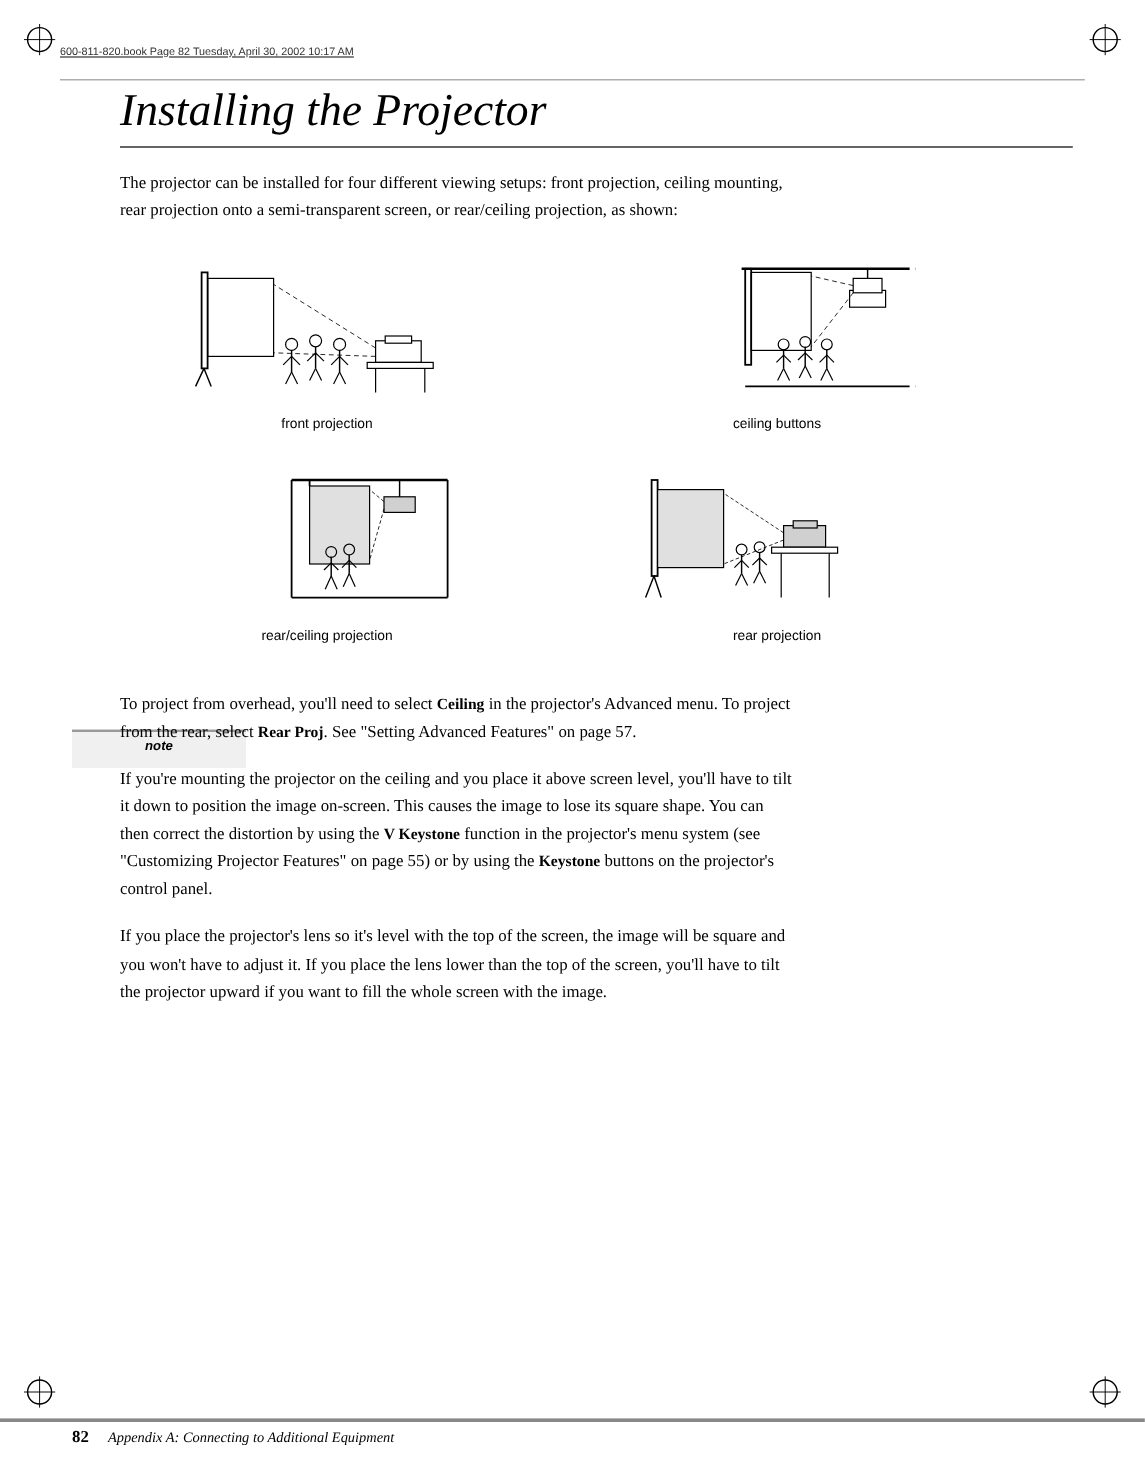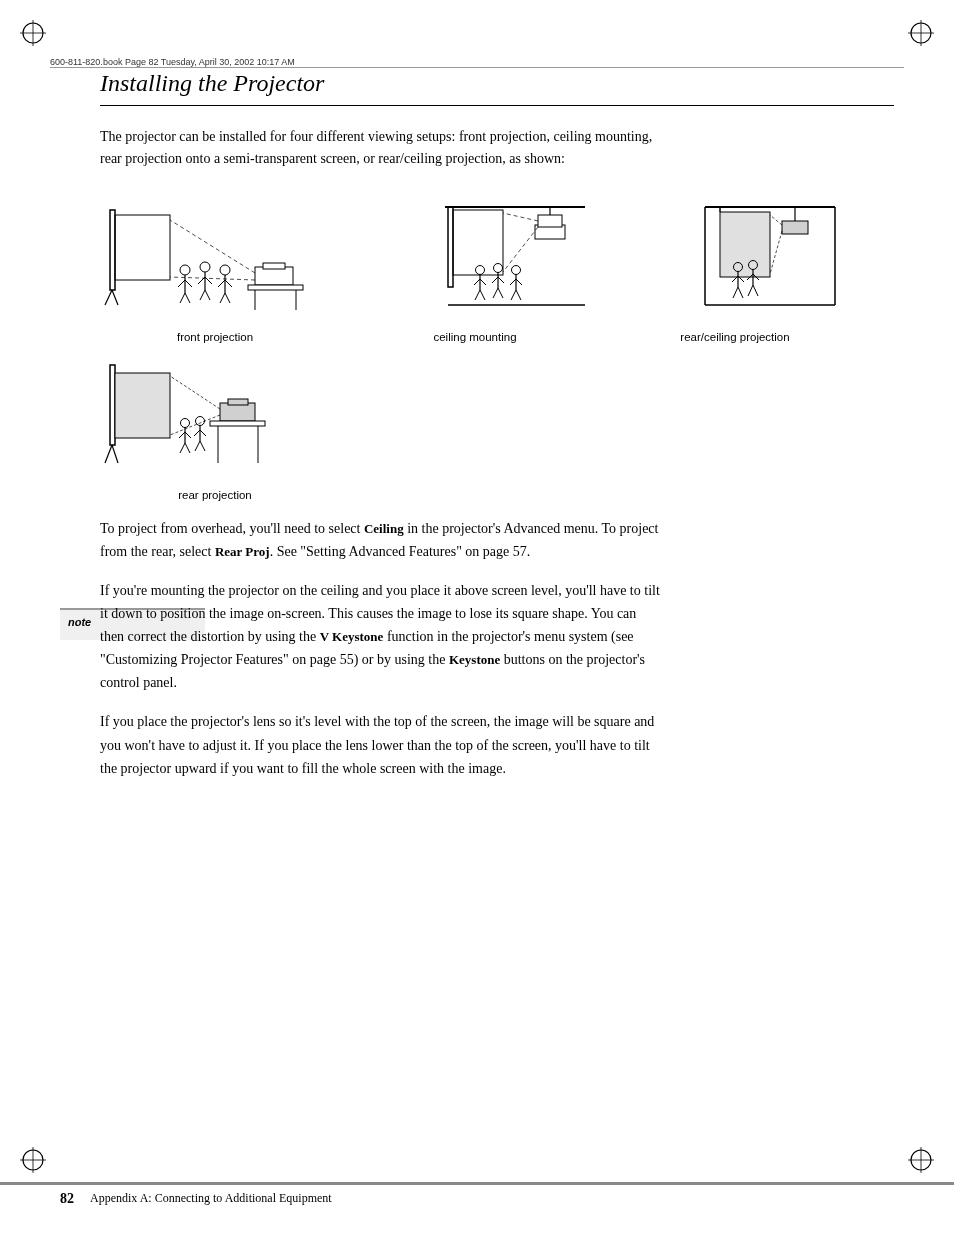--- a/index.html
+++ b/index.html
@@ -33,28 +33,29 @@
       height: 30px;
     }
     .corner-tl { top: 18px; left: 18px; }
     .corner-tr { top: 18px; right: 18px; }
     .corner-bl { bottom: 60px; left: 18px; }
     .corner-br { bottom: 60px; right: 18px; }
 
     
     .header-bar {
       position: absolute;
-      top: 57px;
+      top: 38px;
       left: 50px;
       right: 50px;
       font-size: 9px;
       font-family: Arial, sans-serif;
       color: #333;
       border-bottom: 1px solid #999;
-      padding-bottom: 0;
+      padding-bottom: 18px;
+      text-decoration: underline;
     }
 
     
     .content-area {
       position: absolute;
       top: 70px;
       left: 100px;
       right: 60px;
     }
 
@@ -62,61 +63,62 @@
     .sidebar-note {
       position: absolute;
       top: 608px;
       left: 60px;
       width: 145px;
     }
     .sidebar-note-box {
       border-top: 2px solid #999;
       background: #f0f0f0;
       padding: 6px 8px 8px 8px;
+      text-align: center;
     }
     .sidebar-note-title {
       font-size: 11px;
       font-weight: bold;
       font-style: italic;
       font-family: Arial, sans-serif;
       margin-bottom: 4px;
     }
     .sidebar-note-text {
       font-size: 10px;
       font-style: italic;
       font-family: Arial, sans-serif;
       line-height: 1.4;
     }
 
     
     .page-title {
-      font-size: 24px;
+      font-size: 38px;
       font-style: italic;
       font-weight: normal;
       margin-bottom: 16px;
       border-bottom: 1px solid #000;
       padding-bottom: 8px;
       font-family: Georgia, serif;
     }
 
     
     .intro-text {
       font-size: 14px;
       line-height: 1.6;
       margin-bottom: 24px;
       max-width: 560px;
       margin-top: 20px;
     }
 
     
     .diagrams-grid {
       display: grid;
-      grid-template-columns: 1fr 1fr 1fr;
-      gap: 10px 30px;
-      margin-bottom: 16px;
+      grid-template-columns: 1fr 1fr;
+      gap: 28px 30px;
+      margin-bottom: 40px;
       max-width: 720px;
     }
 
     .diagram-cell {
       display: flex;
       flex-direction: column;
       align-items: center;
     }
 
     .diagram-svg-container {
@@ -160,20 +162,21 @@
       align-items: flex-start;
       padding: 6px 60px 0 60px;
     }
     .footer-page-num {
       font-size: 14px;
       font-weight: bold;
       margin-right: 16px;
     }
     .footer-text {
       font-size: 12px;
+      font-style: italic;
     }
   </style>
 </head>
 <body>
 
 <div class="page">
 
   <div class="corner-mark corner-tl">
     <svg viewBox="0 0 30 30">
         <circle cx="15" cy="15" r="10" fill="none" stroke="#000" stroke-width="1.2"></circle>
@@ -302,21 +305,21 @@
             <line x1="156" y1="84" x2="150" y2="90" stroke="#000" stroke-width="1"></line>
             <line x1="156" y1="84" x2="162" y2="90" stroke="#000" stroke-width="1"></line>
             <line x1="156" y1="95" x2="151" y2="105" stroke="#000" stroke-width="1"></line>
             <line x1="156" y1="95" x2="161" y2="105" stroke="#000" stroke-width="1"></line>
 
             <line x1="230" y1="12" x2="290" y2="12" stroke="#000" stroke-width="2"></line>
 
             <line x1="230" y1="110" x2="290" y2="110" stroke="#000" stroke-width="1.5"></line>
           </svg>
         </div>
-        <div class="diagram-label">ceiling mounting</div>
+        <div class="diagram-label">ceiling buttons</div>
       </div>
 
       <div class="diagram-cell">
         <div class="diagram-svg-container">
           <svg width="230" height="130" viewBox="0 0 230 130">
 
             <line x1="85" y1="12" x2="215" y2="12" stroke="#000" stroke-width="2"></line>
 
             <line x1="85" y1="110" x2="215" y2="110" stroke="#000" stroke-width="1.5"></line>
 

